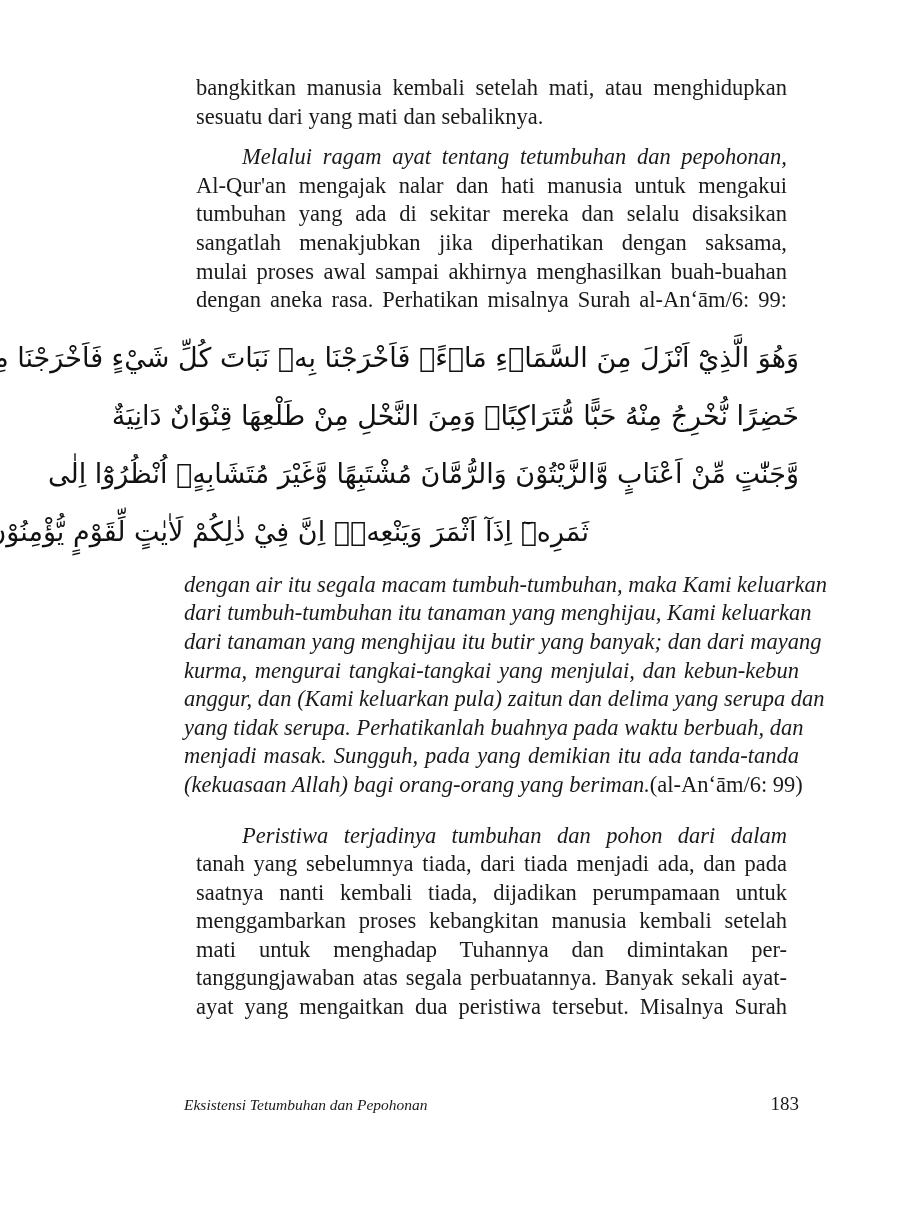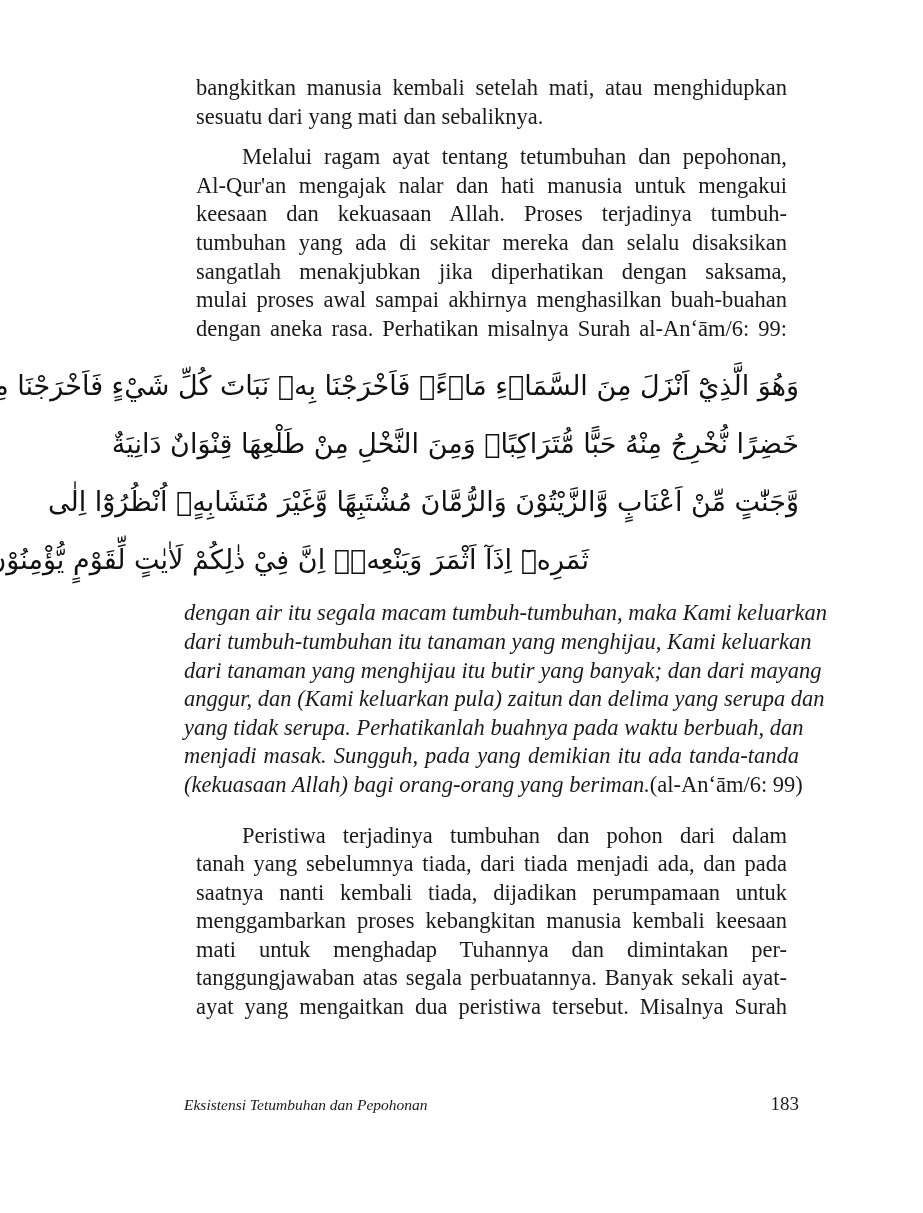--- a/index.html
+++ b/index.html
@@ -32,20 +32,21 @@
       display: block;
       text-align: justify;
       text-align-last: justify;
       white-space: nowrap;
     }
     .para .line.last {
       text-align-last: left;
     }
     .indent {
       padding-left: 46px;
+      font-style: italic;
     }
     .arabic-block {
       margin-top: 14px;
       direction: rtl;
       font-family: "DejaVu Sans", sans-serif;
       font-size: 27px;
       line-height: 58px;
       color: #111;
     }
     .arabic-block .aline {
@@ -103,49 +104,49 @@
 <div class="page">
 
   <p class="para">
     <span class="line">bangkitkan manusia kembali setelah mati, atau menghidupkan</span>
     <span class="line last">sesuatu dari yang mati dan sebaliknya.</span>
   </p>
 
   <p class="para">
     <span class="line indent">Melalui ragam ayat tentang tetumbuhan dan pepohonan,</span>
     <span class="line">Al-Qur'an mengajak nalar dan hati manusia untuk mengakui</span>
-    <span class="line">keesaan dan kekuasaan Allah. Proses terjadinya tumbuh-</span>
     <span class="line">tumbuhan yang ada di sekitar mereka dan selalu disaksikan</span>
     <span class="line">sangatlah menakjubkan jika diperhatikan dengan saksama,</span>
     <span class="line">mulai proses awal sampai akhirnya menghasilkan buah-buahan</span>
     <span class="line">dengan aneka rasa. Perhatikan misalnya Surah al-An‘ām/6: 99:</span>
   </p>
 
   <div class="arabic-block">
     <span class="aline">وَهُوَ الَّذِيْٓ اَنْزَلَ مِنَ السَّمَاۤءِ مَاۤءًۚ فَاَخْرَجْنَا بِهٖ نَبَاتَ كُلِّ شَيْءٍ فَاَخْرَجْنَا مِنْهُ</span>
     <span class="aline">خَضِرًا نُّخْرِجُ مِنْهُ حَبًّا مُّتَرَاكِبًاۚ وَمِنَ النَّخْلِ مِنْ طَلْعِهَا قِنْوَانٌ دَانِيَةٌ</span>
     <span class="aline">وَّجَنّٰتٍ مِّنْ اَعْنَابٍ وَّالزَّيْتُوْنَ وَالرُّمَّانَ مُشْتَبِهًا وَّغَيْرَ مُتَشَابِهٍۗ اُنْظُرُوْٓا اِلٰى</span>
     <span class="aline last">ثَمَرِهٖٓ اِذَآ اَثْمَرَ وَيَنْعِهٖۗ اِنَّ فِيْ ذٰلِكُمْ لَاٰيٰتٍ لِّقَوْمٍ يُّؤْمِنُوْنَ</span>
   </div>
 
   <div class="translation">
     <span class="line">dengan air itu segala macam tumbuh-tumbuhan, maka Kami keluarkan</span>
     <span class="line">dari tumbuh-tumbuhan itu tanaman yang menghijau, Kami keluarkan</span>
     <span class="line">dari tanaman yang menghijau itu butir yang banyak; dan dari mayang</span>
+    <span class="line">kurma, mengurai tangkai-tangkai yang menjulai, dan kebun-kebun</span>
     <span class="line">anggur, dan (Kami keluarkan pula) zaitun dan delima yang serupa dan</span>
     <span class="line">yang tidak serupa. Perhatikanlah buahnya pada waktu berbuah, dan</span>
     <span class="line">menjadi masak. Sungguh, pada yang demikian itu ada tanda-tanda</span>
     <span class="line last"><span>(kekuasaan Allah) bagi orang-orang yang beriman.</span><span class="ref">(al-An‘ām/6: 99)</span></span>
   </div>
 
   <p class="para para2">
     <span class="line indent">Peristiwa terjadinya tumbuhan dan pohon dari dalam</span>
     <span class="line">tanah yang sebelumnya tiada, dari tiada menjadi ada, dan pada</span>
     <span class="line">saatnya nanti kembali tiada, dijadikan perumpamaan untuk</span>
-    <span class="line">menggambarkan proses kebangkitan manusia kembali keesaan</span>
+    <span class="line">menggambarkan proses kebangkitan manusia kembali setelah</span>
     <span class="line">mati untuk menghadap Tuhannya dan dimintakan per-</span>
     <span class="line">tanggungjawaban atas segala perbuatannya. Banyak sekali ayat-</span>
     <span class="line">ayat yang mengaitkan dua peristiwa tersebut. Misalnya Surah</span>
   </p>
 
 </div>
 
 <div class="footer">
   <span class="running-title">Eksistensi Tetumbuhan dan Pepohonan</span>
   <span class="page-number">183</span>

